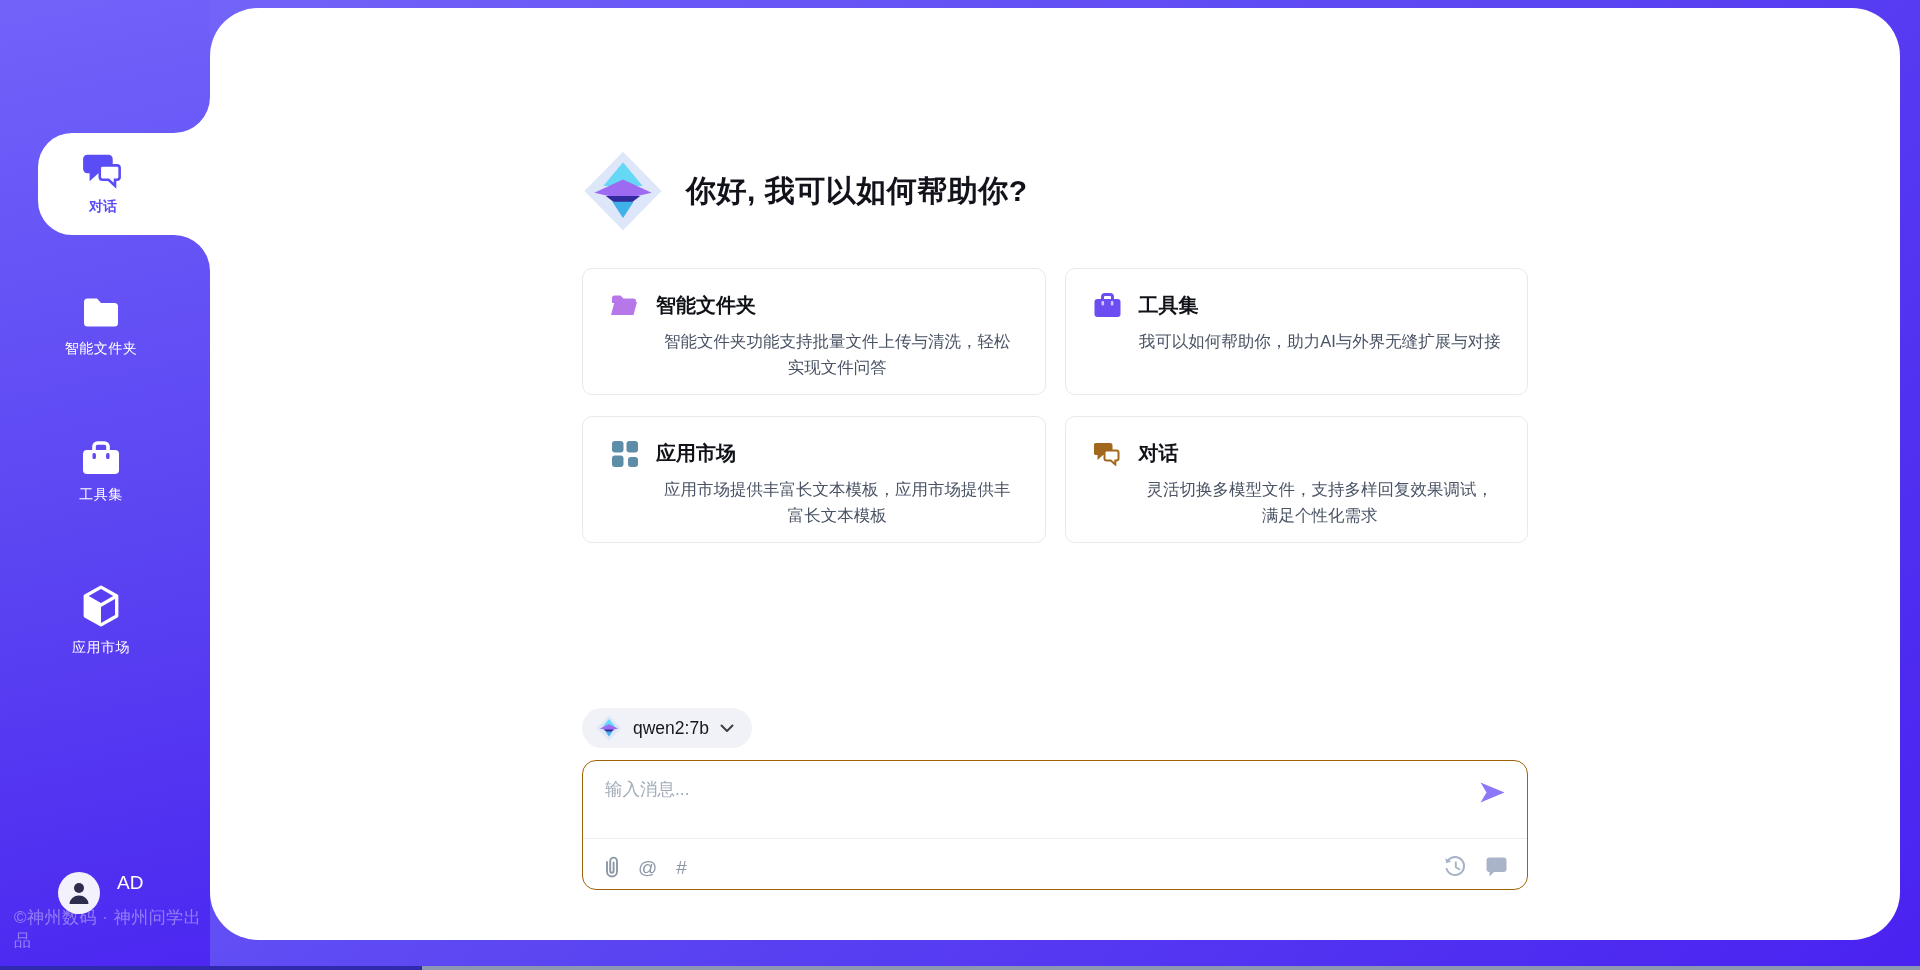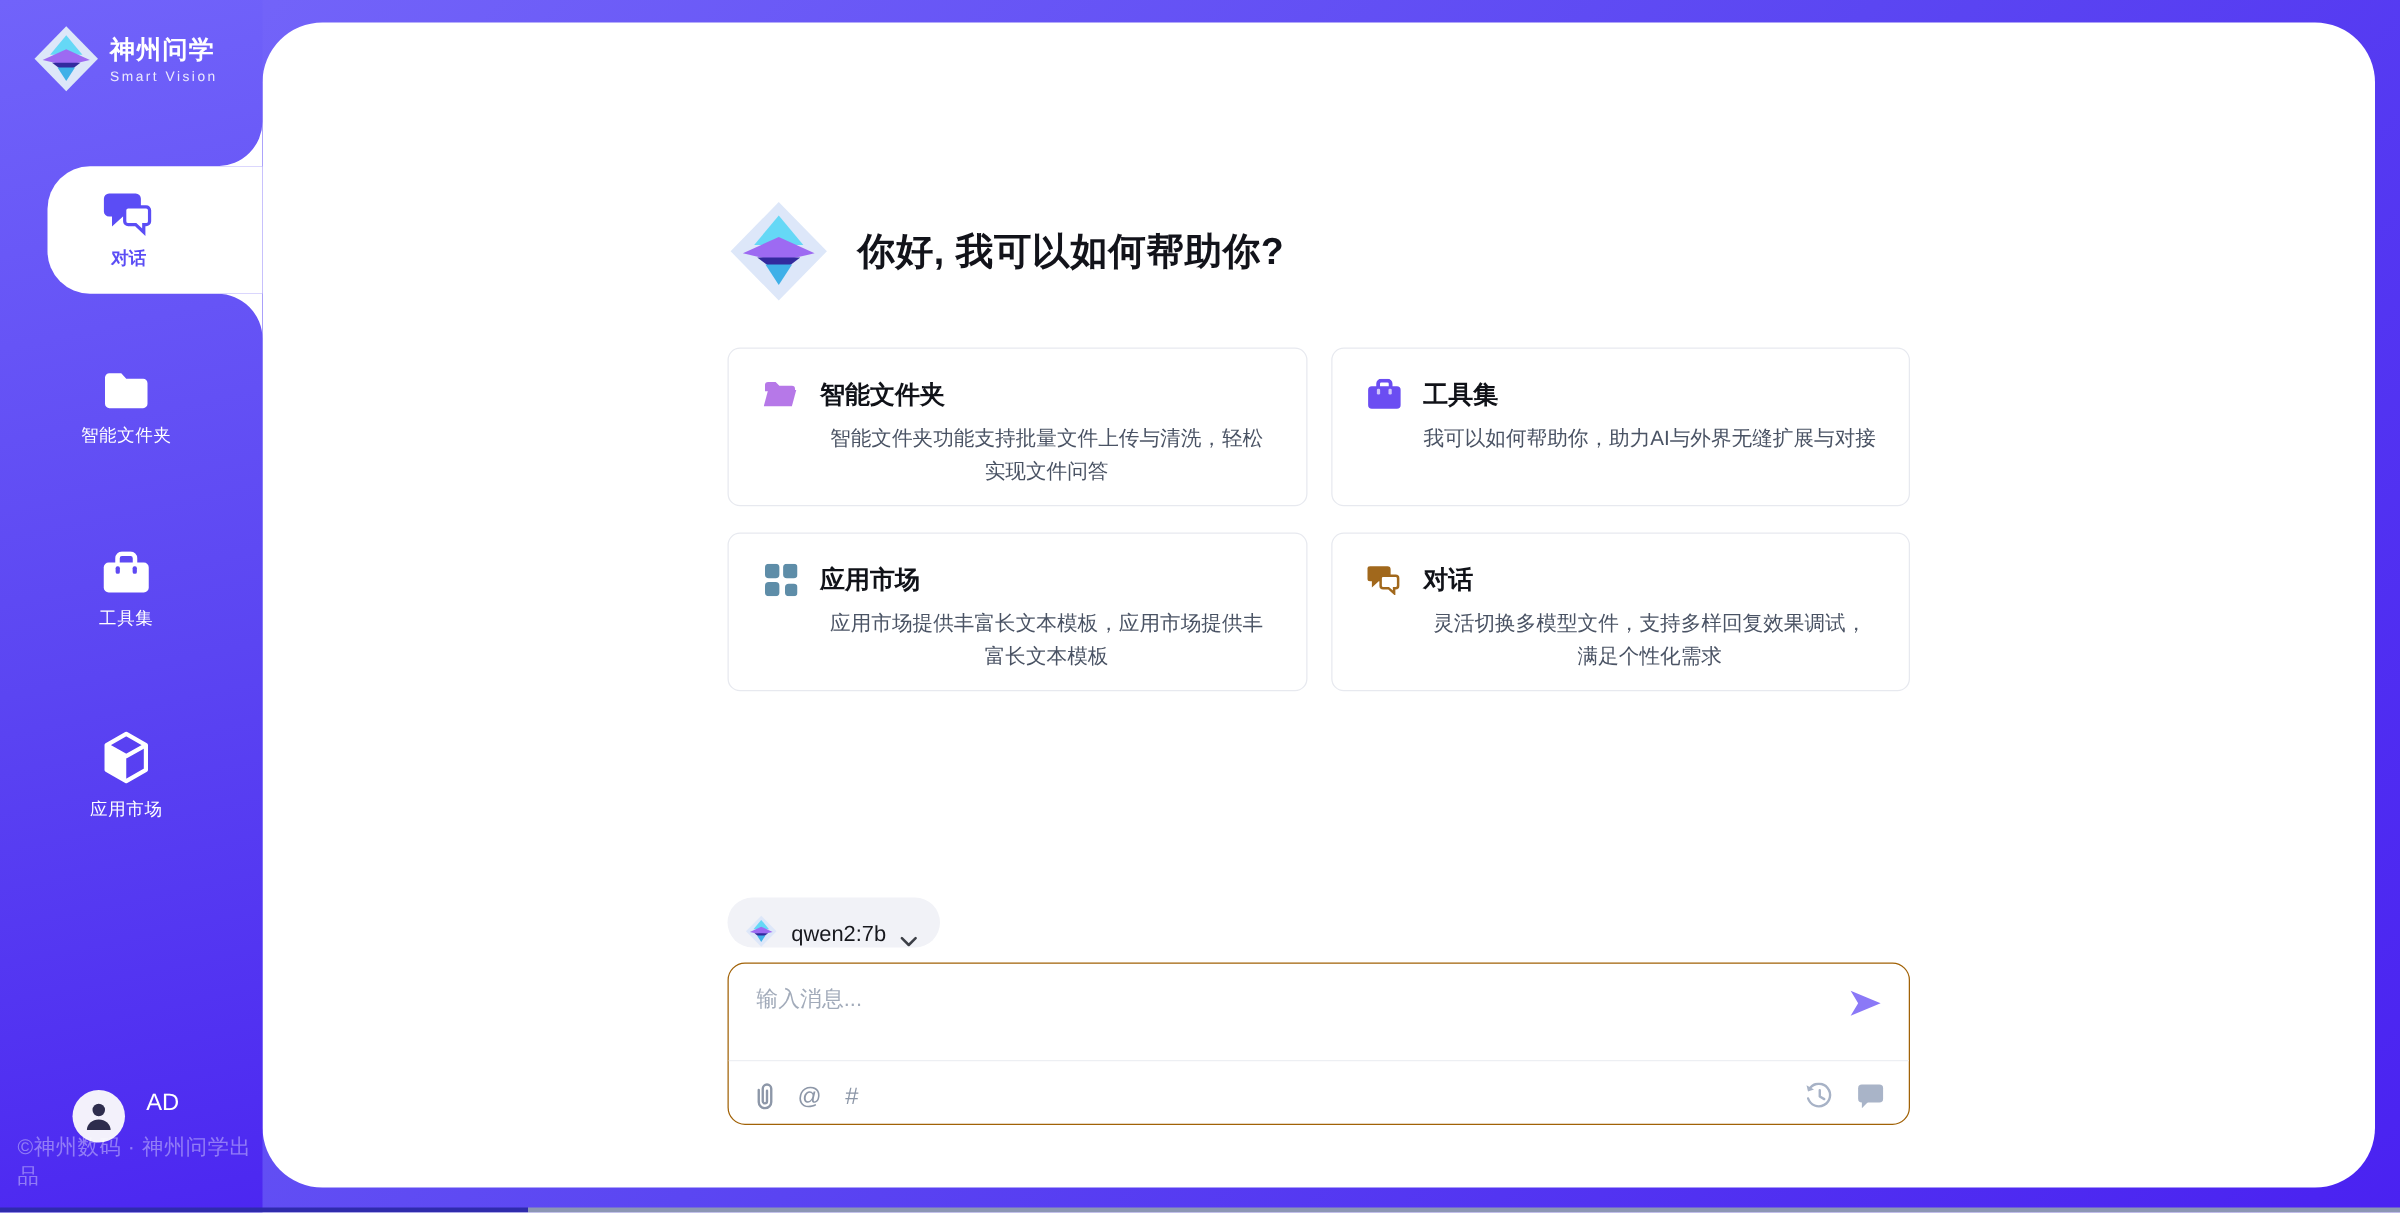--- a/index.html
+++ b/index.html
@@ -3,42 +3,42 @@
 <meta charset="utf-8">
 <style>
   * { margin:0; padding:0; box-sizing:border-box; }
   html,body { width:1920px; height:970px; overflow:hidden; }
   body { font-family:"Liberation Sans","DejaVu Sans",sans-serif; }
 
   .stage { position:relative; width:1920px; height:970px;
     background:linear-gradient(135deg,#7668fa 0%,#5b46f2 52%,#4a22f1 100%); }
 
   
-  .main-panel { position:absolute; left:210px; top:18px; width:1690px; height:932px;
+  .main-panel { position:absolute; left:210px; top:8px; width:1690px; height:932px;
     background:#ffffff; border-radius:48px; }
 
   .content { width:946px; margin:0 auto; padding-top:142px; position:relative; height:100%; }
 
   
   .greeting-row { display:flex; align-items:center; gap:22px; height:82px; }
   .greeting-logo { width:82px; height:82px; flex:0 0 auto; }
   .greeting-text { font-size:30px; font-weight:800; color:#12131a; letter-spacing:.5px; }
 
   
   .cards-grid { margin-top:36px; display:grid; grid-template-columns:1fr 1fr; gap:21px 19px; }
   .card { background:#fff; border:1px solid #e7e9ef; border-radius:10px; height:127px;
     padding:23px 26px 0 28px; cursor:pointer; }
   .card-head { display:flex; align-items:center; gap:18px; }
   .card-icon { width:27px; height:27px; display:flex; align-items:center; justify-content:center; flex:0 0 auto; }
   .card-title { font-size:20px; font-weight:800; color:#101218; }
   .card-desc { margin:10px 0 0 45px; font-size:16.5px; line-height:1.55; color:#4a5364;text-align:center; }
 
   
   .model-pill { position:absolute; left:0; top:700px; height:40px; display:inline-flex;
-    align-items:flex-end; gap:11px; background:#f1f2f7; border-radius:20px; padding:0 18px 0 14px; cursor:pointer; }
+    align-items:center; gap:11px; background:#f1f2f7; border-radius:20px; padding:0 18px 0 14px; cursor:pointer; }
   .model-pill .gem { width:26px; height:26px; }
   .model-name { font-size:17.5px; color:#17181d; font-weight:500; }
 
   
   .composer { position:absolute; left:0; top:752px; width:946px; height:130px;
     background:#fff; border:1px solid #a16207; border-radius:14px; }
   .composer textarea { position:absolute; left:22px; top:16px; width:840px; height:52px;
     border:none; outline:none; resize:none; font-family:inherit; font-size:17.5px; color:#30333c; background:transparent; }
   .composer textarea::placeholder { color:#a2abba; }
   .send-btn { position:absolute; right:20px; top:20px; width:30px; height:26px; cursor:pointer; background:none; border:none; }
@@ -210,29 +210,20 @@
             </svg>
           </span>
         </div>
       </div>
 
     </div>
   </div>
 
   <div class="sidebar">
 
-    <div class="brand">
-      <svg class="gem" viewBox="0 0 100 100">
-          <use href="#gem" xlink:href="#gem"></use>
-        </svg>
-      <div>
-        <div class="brand-title">神州问学</div>
-        <div class="brand-sub">Smart Vision</div>
-      </div>
-    </div>
 
     <div class="tab-active">
       <div class="tab-inner">
         <svg width="42" height="37" viewBox="0 0 44 40">
           <path d="M5 3 h23 a4.5 4.5 0 0 1 4.5 4.5 v11 a4.5 4.5 0 0 1 -4.5 4.5 h-11 l-9.5 8.5 v-8.5 h-2.5 a4.5 4.5 0 0 1 -4.5 -4.5 v-11 A4.5 4.5 0 0 1 5 3 Z" fill="#5b4df5"></path>
           <path d="M21.5 14.5 h15.5 a3 3 0 0 1 3 3 v9.5 a3 3 0 0 1 -3 3 h-2 v6.5 l-7-6.5 h-6.5 a3 3 0 0 1 -3 -3 v-9.5 a3 3 0 0 1 3 -3 Z" fill="#fff" stroke="#5b4df5" stroke-width="2.8"></path>
         </svg>
         <span class="nav-label-active">对话</span>
       </div>
     </div>

